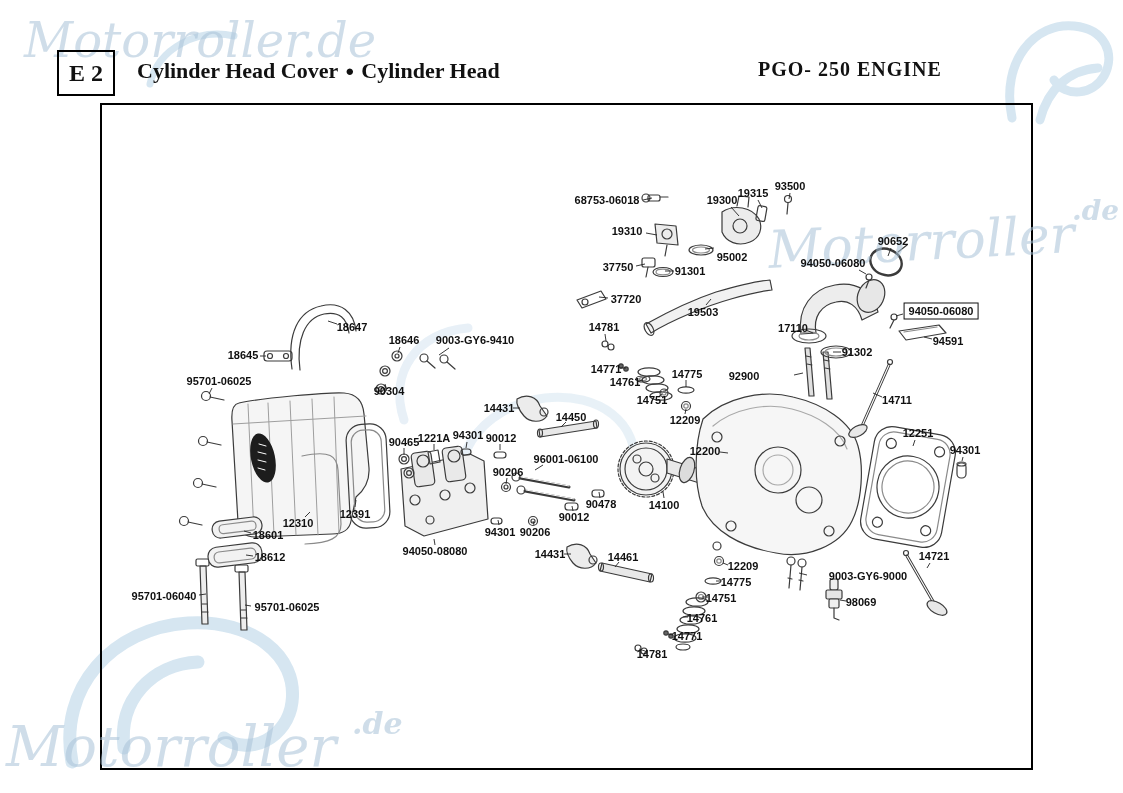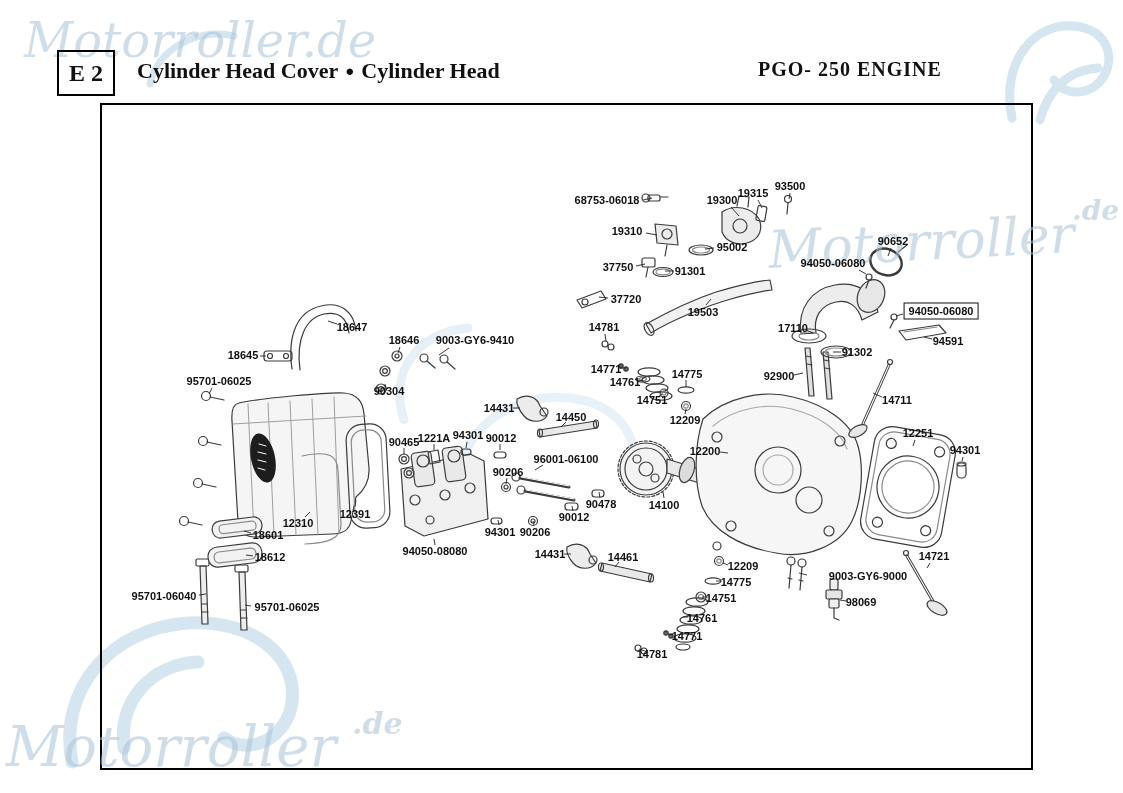--- a/index.html
+++ b/index.html
@@ -412,40 +412,40 @@
     <line x1="645" y1="651" x2="639" y2="649"></line>
     <line x1="930" y1="563" x2="927" y2="568"></line>
   </svg>
 
 <div id="labels-layer">
     <div class="part-label" style="left: 607px; top: 200px;">68753-06018</div>
     <div class="part-label" style="left: 722px; top: 200px;">19300</div>
     <div class="part-label" style="left: 753px; top: 193px;">19315</div>
     <div class="part-label" style="left: 790px; top: 186px;">93500</div>
     <div class="part-label" style="left: 627px; top: 231px;">19310</div>
-    <div class="part-label" style="left: 732px; top: 247px;">95002</div>
+    <div class="part-label" style="left: 732px; top: 257px;">95002</div>
     <div class="part-label" style="left: 690px; top: 271px;">91301</div>
     <div class="part-label" style="left: 618px; top: 267px;">37750</div>
     <div class="part-label" style="left: 626px; top: 299px;">37720</div>
     <div class="part-label" style="left: 703px; top: 312px;">19503</div>
     <div class="part-label" style="left: 893px; top: 241px;">90652</div>
     <div class="part-label" style="left: 833px; top: 263px;">94050-06080</div>
     <div class="part-label" style="left: 793px; top: 328px;">17110</div>
     <div class="part-label boxed" style="left: 941px; top: 311px;">94050-06080</div>
     <div class="part-label" style="left: 948px; top: 341px;">94591</div>
     <div class="part-label" style="left: 857px; top: 352px;">91302</div>
     <div class="part-label" style="left: 604px; top: 327px;">14781</div>
     <div class="part-label" style="left: 352px; top: 327px;">18647</div>
     <div class="part-label" style="left: 404px; top: 340px;">18646</div>
     <div class="part-label" style="left: 475px; top: 340px;">9003-GY6-9410</div>
     <div class="part-label" style="left: 243px; top: 355px;">18645</div>
     <div class="part-label" style="left: 606px; top: 369px;">14771</div>
     <div class="part-label" style="left: 625px; top: 382px;">14761</div>
     <div class="part-label" style="left: 687px; top: 374px;">14775</div>
-    <div class="part-label" style="left: 779px; top: 376px;">92900</div>
+    <div class="part-label" style="left: 744px; top: 376px;">92900</div>
     <div class="part-label" style="left: 897px; top: 400px;">14711</div>
     <div class="part-label" style="left: 219px; top: 381px;">95701-06025</div>
     <div class="part-label" style="left: 389px; top: 391px;">90304</div>
     <div class="part-label" style="left: 652px; top: 400px;">14751</div>
     <div class="part-label" style="left: 685px; top: 420px;">12209</div>
     <div class="part-label" style="left: 499px; top: 408px;">14431</div>
     <div class="part-label" style="left: 571px; top: 417px;">14450</div>
     <div class="part-label" style="left: 705px; top: 451px;">12200</div>
     <div class="part-label" style="left: 918px; top: 433px;">12251</div>
     <div class="part-label" style="left: 965px; top: 450px;">94301</div>

